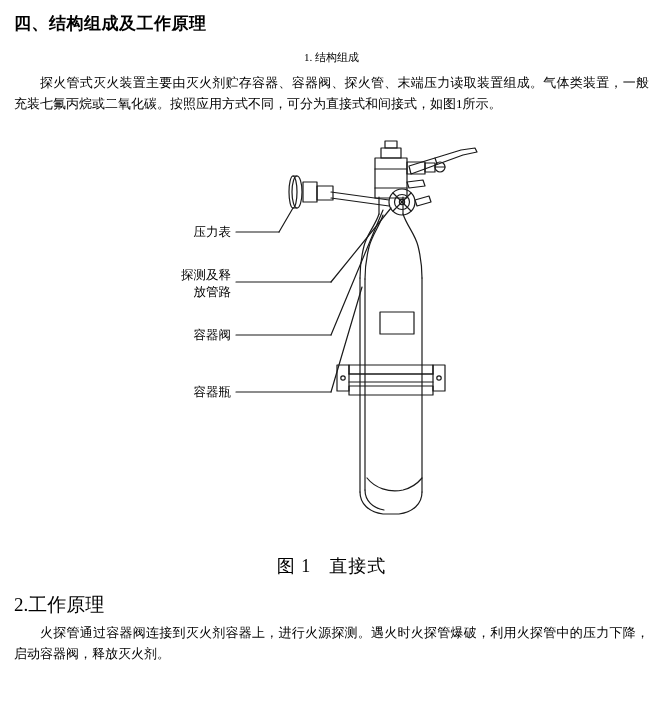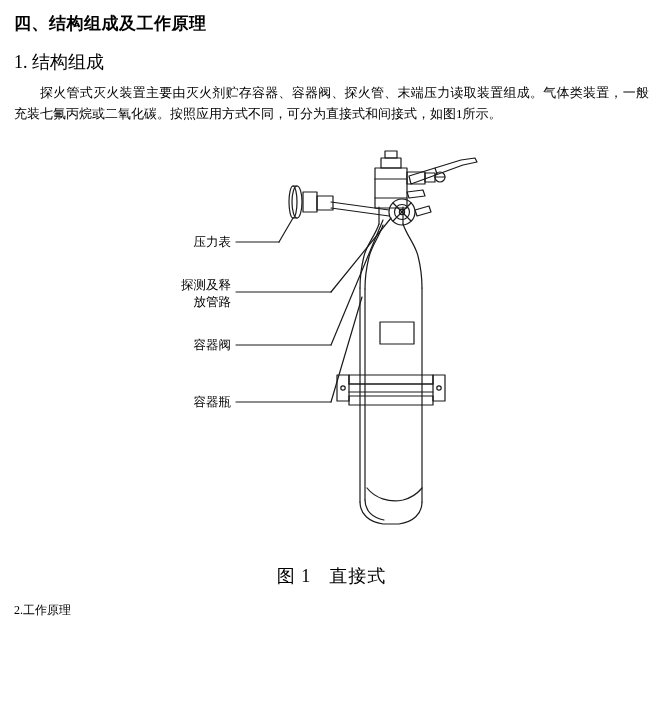--- a/index.html
+++ b/index.html
@@ -23,23 +23,24 @@
     padding: 10px 18px 12px 14px;
   }
   .heading {
     font-family: "Liberation Sans", "DejaVu Sans", sans-serif;
     font-weight: bold;
     font-size: 17px;
     letter-spacing: 0.5px;
     margin: 2px 0 14px 0;
   }
   .sub-heading {
-    font-size: 18px;
+    font-size: 11px;
     margin: 0 0 6px 0;
     line-height: 1.5;
+    text-align: center;
   }
   .para {
     font-size: 13px;
     line-height: 1.62;
     text-align: justify;
     text-justify: inter-ideograph;
     margin: 0 0 2px 0;
     text-indent: 2em;
   }
   .figure-area {
@@ -52,21 +53,21 @@
     text-align: center;
     font-size: 18px;
     margin-top: 2px;
     letter-spacing: 1px;
   }
   .caption-gap {
     display: inline-block;
     width: 18px;
   }
   .section-2 {
-    font-size: 12px;
+    font-size: 19px;
     margin: 14px 0 4px 0;
   }
   .svg-wrap {
     position: absolute;
     left: 17px;
     top: 0;
     width: 100%;
     height: 430px;
   }
   .lbl {
@@ -177,14 +178,15 @@
       </svg>
     </div>
   </div>
 
   <div class="figure-caption">
     <span>图 1</span><span class="caption-gap"></span><span>直接式</span>
   </div>
 
   <div class="section-2">2.工作原理</div>
 
+  <p class="para">火探管通过容器阀连接到灭火剂容器上，进行火源探测。遇火时火探管爆破，利用火探管中的压力下降，启动容器阀，释放灭火剂。</p>
 
 </div>
 
 </body></html>

